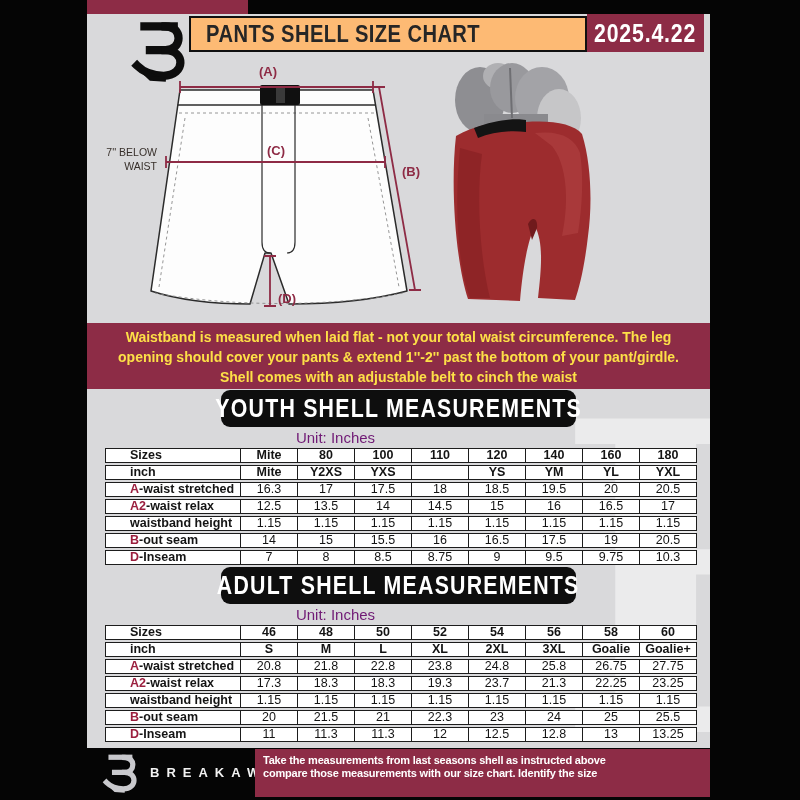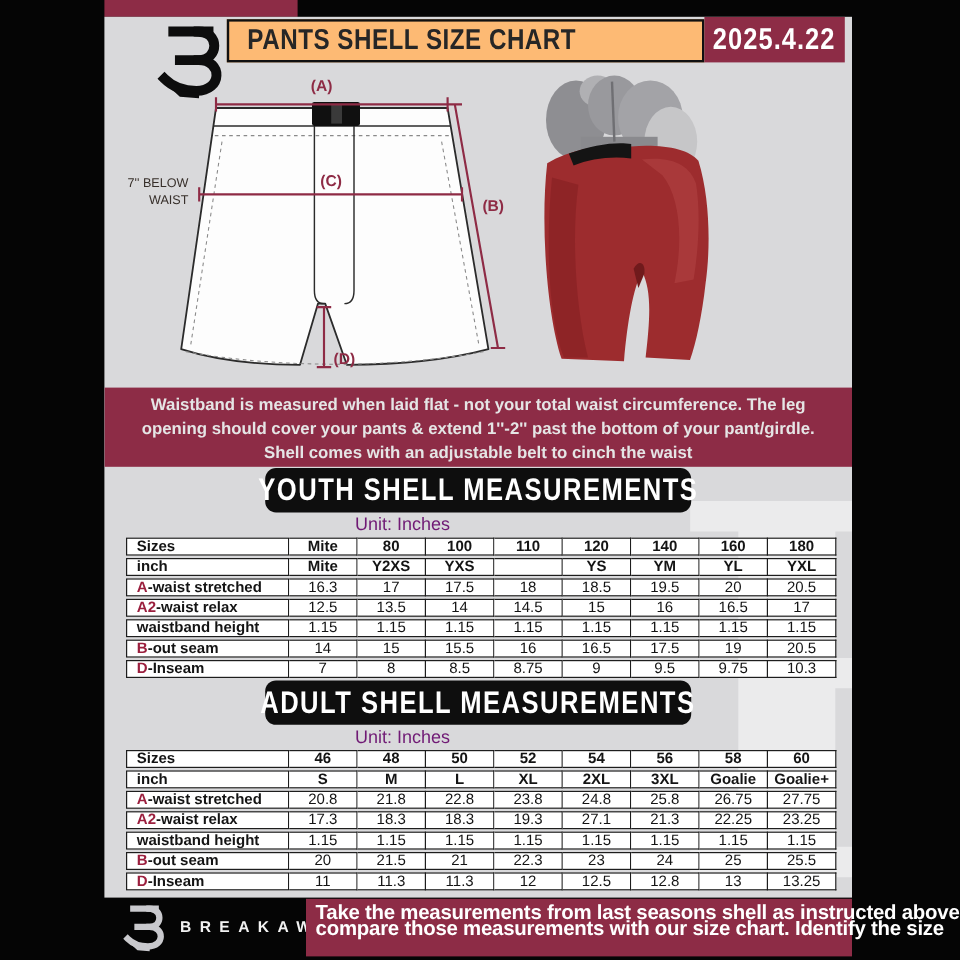--- a/index.html
+++ b/index.html
@@ -21,49 +21,49 @@
   
   .shorts-svg{position:absolute;left:13px;top:46px;}
   .pants-svg{position:absolute;left:353px;top:44px;}
   .svg-label{font-weight:700;font-size:13px;fill:#8e2b45;font-family:"Liberation Sans",sans-serif;}
   .waist-note{font-size:10.5px;fill:#372f2a;font-family:"Liberation Sans",sans-serif;}
   .side-note{position:absolute;left:506px;top:76px;width:125px;color:#8e2b45;
              font-size:10.5px;font-weight:700;line-height:13px;letter-spacing:.2px;}
 
   
   .info-banner{position:absolute;left:0;top:309px;width:623px;height:66px;background:#8d2c46;
-               color:#e5e5e5;text-align:center;font-size:14px;font-weight:700;line-height:20px;padding-top:4px;box-sizing:border-box;}
+               color:#fde047;text-align:center;font-size:14px;font-weight:700;line-height:20px;padding-top:4px;box-sizing:border-box;}
 
   
   .section-banner{position:absolute;left:134px;width:355px;height:37px;background:#0e0e0e;border-radius:9px;
                   display:flex;align-items:center;justify-content:center;}
   .section-banner span{display:inline-block;transform:scaleX(.82);font-size:26px;font-weight:700;color:#fff;
                   letter-spacing:1.5px;white-space:nowrap;}
   .banner-youth{top:376px;} .banner-adult{top:553px;}
   .unit-label{position:absolute;left:0;width:497px;text-align:center;font-size:15px;color:#701a75;}
   .unit-youth{top:415px;} .unit-adult{top:592px;}
 
   table.size-table{position:absolute;left:18px;width:592px;border-collapse:separate;border-spacing:0 2px;table-layout:fixed;}
   .table-youth{top:432px;} .table-adult{top:609px;}
   .size-table th,.size-table td{background:#fff;border-top:1.5px solid #1d1d1d;border-bottom:1.5px solid #1d1d1d;
       border-right:1.5px solid #1d1d1d;height:11px;line-height:11px;font-size:12.5px;padding:1px 2px;
       color:#141414;text-align:center;font-weight:400;overflow:hidden;white-space:nowrap;}
-  .size-table th{text-align:left;padding-left:8px;border-left:1.5px solid #1d1d1d;font-weight:700;}
+  .size-table th{text-align:left;padding-left:24px;border-left:1.5px solid #1d1d1d;font-weight:700;}
   .size-table tr.bold-row td{font-weight:700;margin-top:28px;}
   .size-table .accent{color:#9b1f3e;font-weight:700;}
 
   
   .watermark{position:absolute;left:468px;top:352px;font-family:"DejaVu Serif",serif;font-weight:700;
              font-size:430px;line-height:1;color:rgba(255,255,255,.48);pointer-events:none;}
 
   
   .footer-logo{position:absolute;left:101px;top:752px;width:40px;height:42px;color:#c9c9cd;}
   .footer-brand{position:absolute;left:150px;top:765px;color:#f2f2f2;font-size:13px;font-weight:700;letter-spacing:7px;}
   .footer-note{position:absolute;left:255px;top:749px;width:455px;height:48px;background:#8d2c46;color:#fff;
-               font-size:17px;font-weight:700;line-height:13.2px;letter-spacing:-.2px;
+               font-size:11px;font-weight:700;line-height:13.2px;letter-spacing:-.2px;
                padding:5px 15px 0 8px;box-sizing:border-box;white-space:nowrap;}
 </style>
 </head>
 <body>
 
 <div class="page">
   <div class="top-strip"></div>
 
   <div class="panel">
 
@@ -262,21 +262,21 @@
             <td>25.8</td>
             <td>26.75</td>
             <td>27.75</td>
           </tr>
           <tr>
             <th><span class="accent">A2</span>-waist relax</th>
             <td>17.3</td>
             <td>18.3</td>
             <td>18.3</td>
             <td>19.3</td>
-            <td>27.1</td>
+            <td>23.7</td>
             <td>21.3</td>
             <td>22.25</td>
             <td>23.25</td>
           </tr>
           <tr>
             <th>waistband height</th>
             <td>1.15</td>
             <td>1.15</td>
             <td>1.15</td>
             <td>1.15</td>

